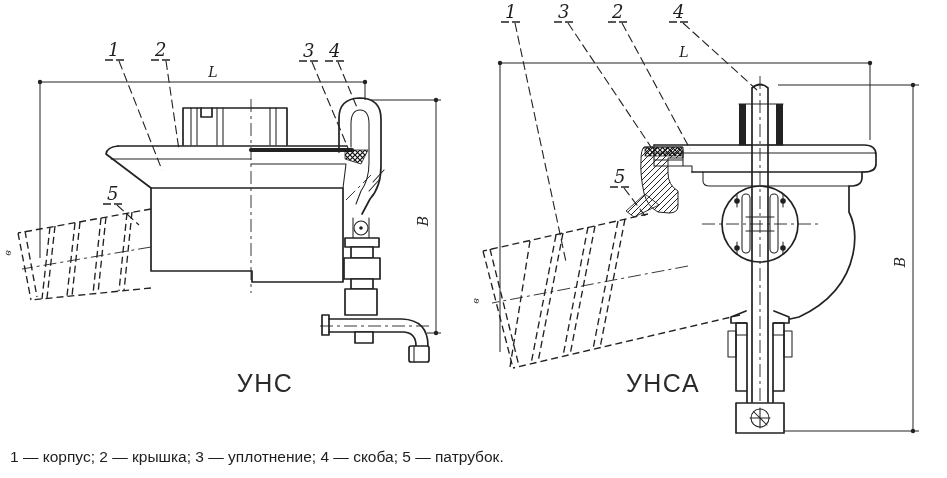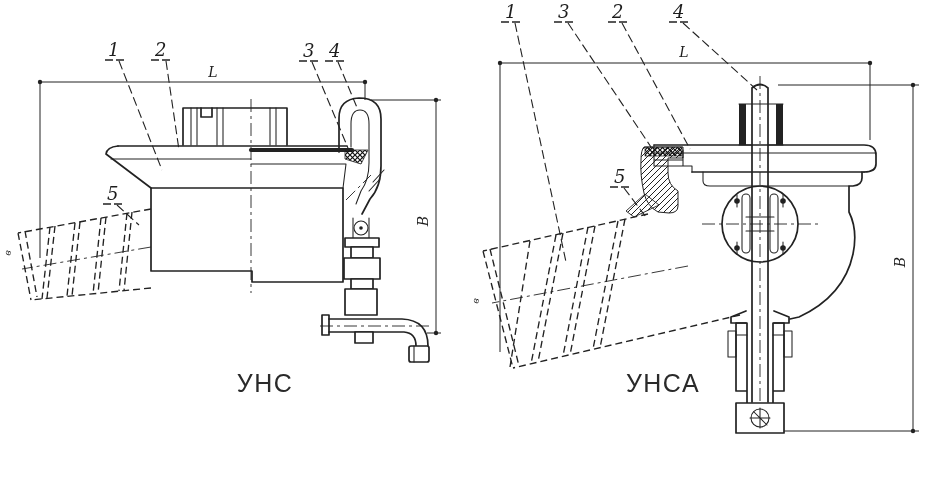--- a/index.html
+++ b/index.html
@@ -238,13 +238,14 @@
     <g>
       <text class="co" x="614" y="183">5</text>
       <path class="ul" d="M610,187 H630"></path>
           <path class="ldr" d="M624,188 L646,217"></path>
     </g>
 
     <text class="vtitle" x="663" y="392" text-anchor="middle">УНСА</text>
   </g>
 </svg>
 
+<div class="caption">1 — корпус; 2 — крышка; 3 — уплотнение; 4 — скоба; 5 — патрубок.</div>
 </div>
 
 </body></html>

